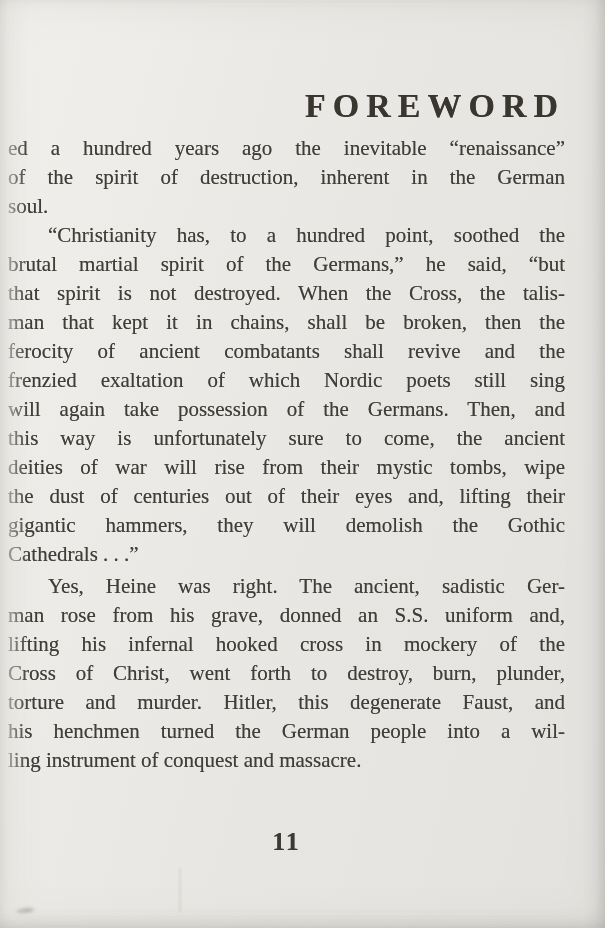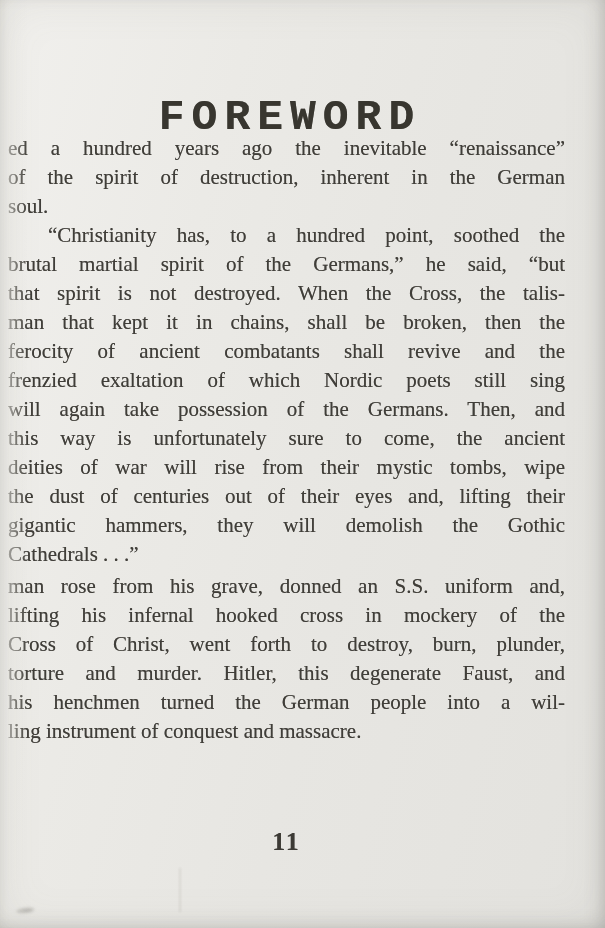--- a/index.html
+++ b/index.html
@@ -26,28 +26,27 @@
       inset 0 -12px 18px -10px rgba(105,103,98,0.20),
       inset 6px 0 14px -10px rgba(105,103,98,0.18),
       inset 0 0 46px rgba(120,118,112,0.10);
     z-index: 5;
   }
   .book-title {
     position: absolute;
     top: 64px;
     left: 8px;
     width: 557px;
-    text-align: center;
-    font-size: 43px;
+    text-align: right;
+    font-size: 34px;
     letter-spacing: 7px;
     text-indent: 7px;
     color: #38362f;
     text-shadow: 0 0 0.6px rgba(56,54,47,0.65);
     white-space: nowrap;
-    font-family: Liberation Mono, monospace;
   }
   .body-text {
     position: absolute;
     top: 134px;
     left: 8px;
     width: 557px;
     font-size: 21px;
     line-height: 29px;
     text-shadow: 0 0 0.6px rgba(64,62,57,0.6);
   }
@@ -134,20 +133,21 @@
       <div class="line">frenzied exaltation of which Nordic poets still sing</div>
       <div class="line">will again take possession of the Germans. Then, and</div>
       <div class="line">this way is unfortunately sure to come, the ancient</div>
       <div class="line">deities of war will rise from their mystic tombs, wipe</div>
       <div class="line">the dust of centuries out of their eyes and, lifting their</div>
       <div class="line">gigantic hammers, they will demolish the Gothic</div>
       <div class="line line--end">Cathedrals . . .”</div>
     </div>
 
     <div class="para para-3">
+      <div class="line line--indent">Yes, Heine was right. The ancient, sadistic Ger-</div>
       <div class="line">man rose from his grave, donned an S.S. uniform and,</div>
       <div class="line">lifting his infernal hooked cross in mockery of the</div>
       <div class="line">Cross of Christ, went forth to destroy, burn, plunder,</div>
       <div class="line">torture and murder. Hitler, this degenerate Faust, and</div>
       <div class="line">his henchmen turned the German people into a wil-</div>
       <div class="line line--end">ling instrument of conquest and massacre.</div>
     </div>
 
   </div>
 

